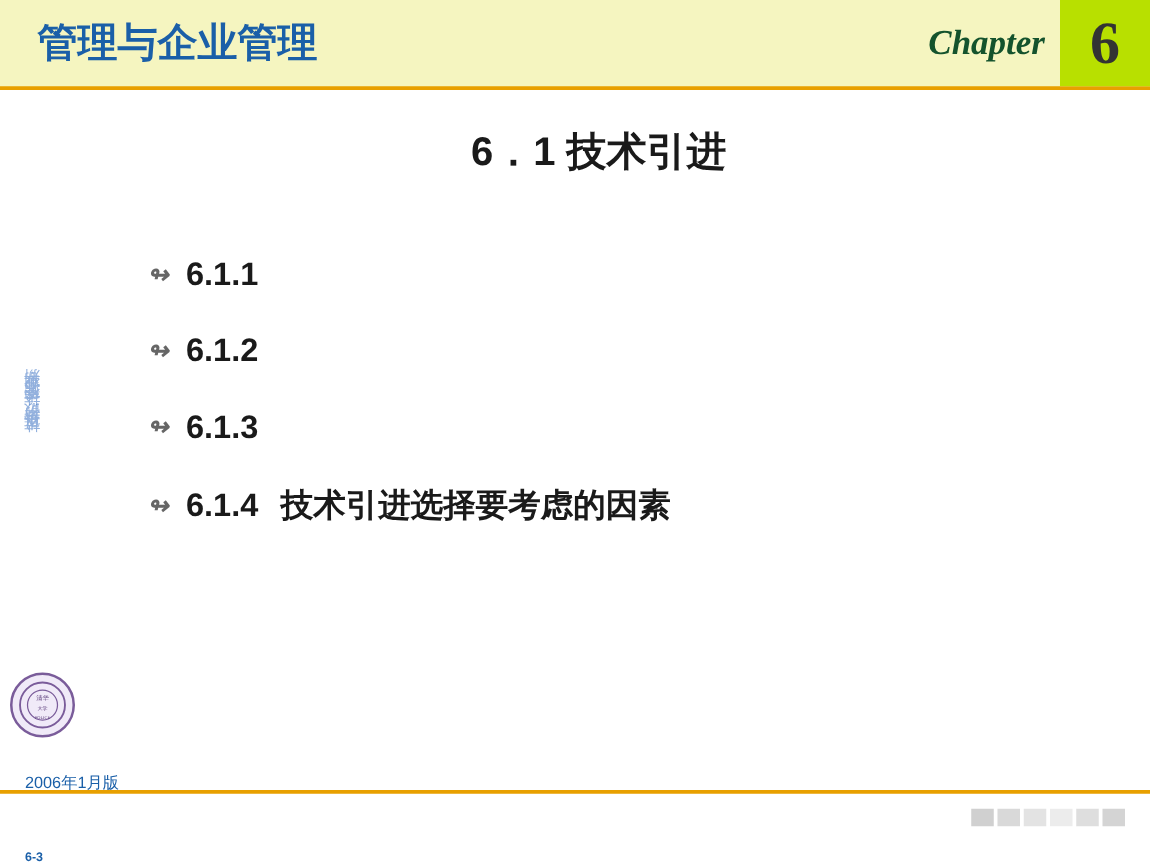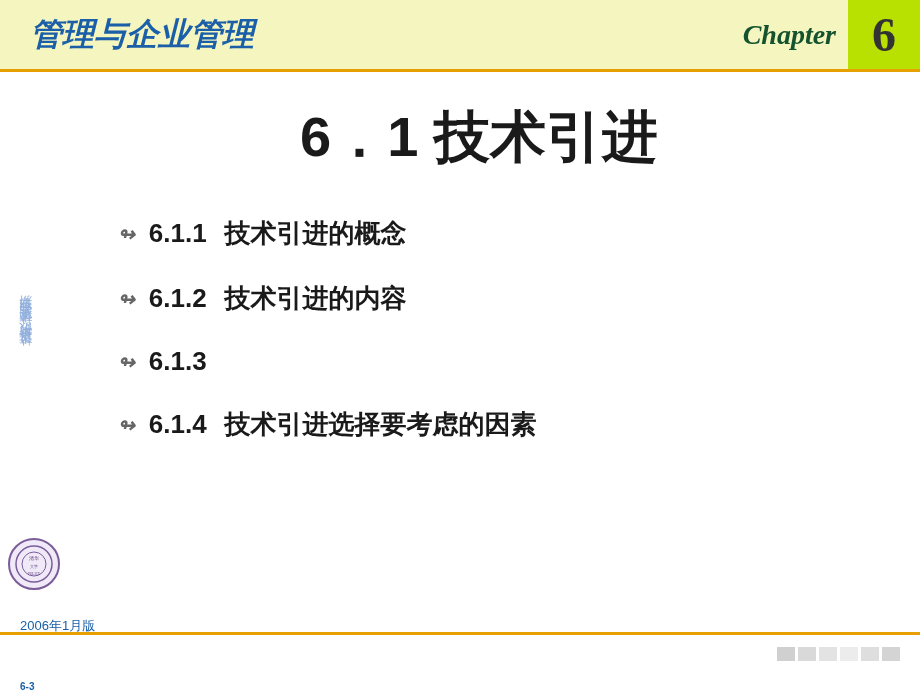--- a/index.html
+++ b/index.html
@@ -26,21 +26,20 @@
       align-items: center;
       justify-content: space-between;
     }
 
     .header-title {
       font-size: 32px;
       font-weight: bold;
       color: #1a5fa8;
       padding-left: 30px;
       font-family: 'SimHei', 'Microsoft YaHei', sans-serif;
-      font-style: italic;
     }
 
     .header-right {
       display: flex;
       align-items: center;
       height: 100%;
     }
 
     .chapter-label {
       font-size: 28px;
@@ -131,25 +130,25 @@
       top: 80px;
       left: 58px;
       right: 20px;
       bottom: 80px;
       display: flex;
       flex-direction: column;
       align-items: center;
     }
 
     .section-title {
-      font-size: 56px;
+      font-size: 32px;
       font-weight: bold;
       color: #1a1a1a;
       margin-top: 20px;
-      margin-bottom: 40px;
+      margin-bottom: 60px;
       text-align: center;
       font-family: 'SimHei', 'Microsoft YaHei', sans-serif;
     }
 
     .menu-list {
       width: 100%;
       padding-left: 60px;
     }
 
     .menu-item {
@@ -260,26 +259,24 @@
 </div>
 
 <div class="main-content">
   <div class="section-title">6．1  技术引进</div>
 
   <div class="menu-list">
 
   <div class="menu-item">
       <span class="menu-icon" style="font-size:20px; margin-right:14px; color:#666;">↬</span>
       <span style="margin-right:18px;">6.1.1</span>
-      <span>技术引进的概念</span>
     </div>
       <div class="menu-item">
       <span class="menu-icon" style="font-size:20px; margin-right:14px; color:#666;">↬</span>
       <span style="margin-right:18px;">6.1.2</span>
-      <span>技术引进的内容</span>
     </div>
       <div class="menu-item">
       <span class="menu-icon" style="font-size:20px; margin-right:14px; color:#666;">↬</span>
       <span style="margin-right:18px;">6.1.3</span>
     </div>
       <div class="menu-item">
       <span class="menu-icon" style="font-size:20px; margin-right:14px; color:#666;">↬</span>
       <span style="margin-right:18px;">6.1.4</span>
       <span>技术引进选择要考虑的因素</span>
     </div>

